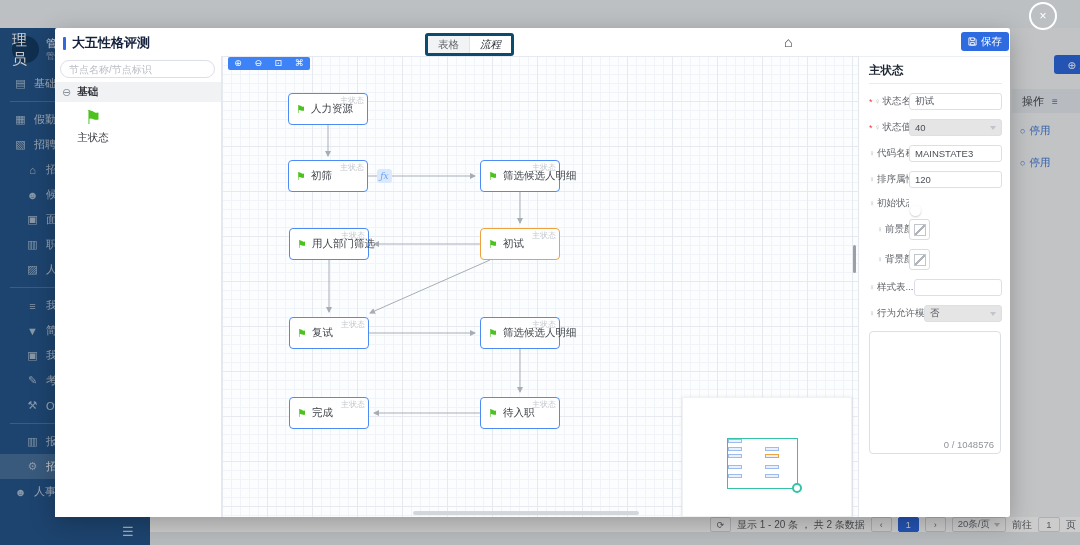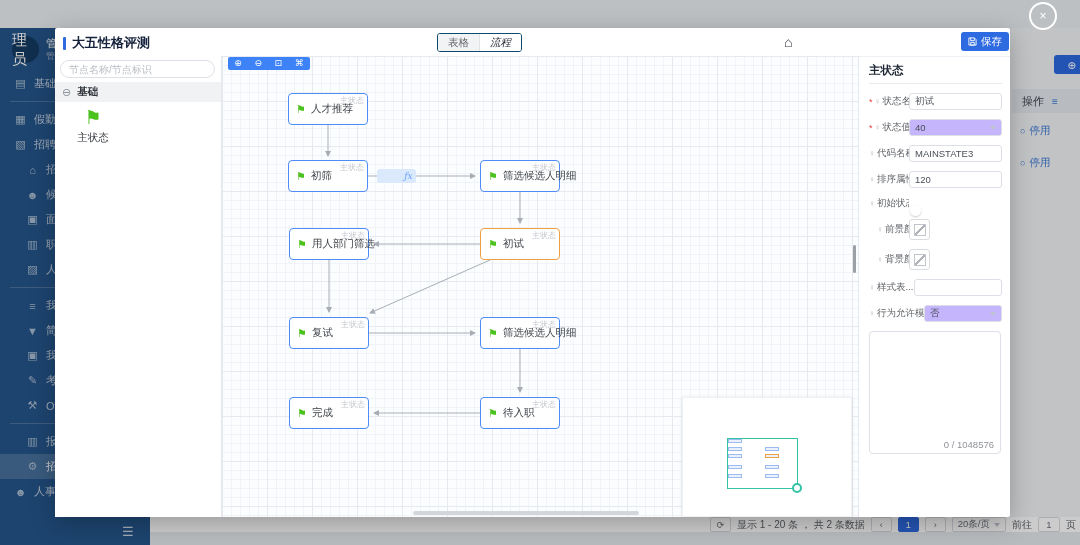--- a/index.html
+++ b/index.html
@@ -57,21 +57,21 @@
   
   #dialog-close{position:absolute;left:1029px;top:2px;width:24px;height:24px;border:2px solid #fff;border-radius:50%;
     color:#fff;z-index:30;display:flex;align-items:center;justify-content:center;font-size:12px;line-height:1;cursor:pointer;}
 
   
   #modal{position:absolute;left:55px;top:28px;width:955px;height:489px;background:#fff;z-index:20;
     box-shadow:0 6px 24px rgba(0,0,0,.25);border-radius:2px;}
   #modal-header{position:relative;height:28px;border-bottom:1px solid #eceff3;}
   #modal-title{position:absolute;left:8px;top:6px;display:flex;align-items:center;font-size:13px;font-weight:bold;color:#17233d;}
   #modal-title .tbar{width:3px;height:13px;background:#2e6ae0;margin-right:6px;border-radius:1px;}
-  #view-toggle{position:absolute;left:382px;top:5px;display:flex;border:1px solid #0c4a6e;border-radius:3px;overflow:hidden;}
+  #view-toggle{position:absolute;left:370px;top:5px;display:flex;border:3px solid #0c4a6e;border-radius:3px;overflow:hidden;}
   .vt-seg{width:41px;height:17px;line-height:17px;text-align:center;font-size:10.5px;color:#5f6368;background:#f2f3f5;}
   .vt-seg.active{background:#fff;color:#2b3038;border-left:1px solid #e0e3e8;font-style:italic;}
   #home-ico{position:absolute;left:729px;top:6px;font-size:14px;color:#30343b;}
   #save-btn{position:absolute;left:906px;top:4px;width:48px;height:19px;background:#2e6ae0;border-radius:3px;color:#fff;
     font-size:10.5px;display:flex;align-items:center;justify-content:center;gap:4px;}
   #save-btn svg{display:block;}
 
   #modal-body{position:absolute;left:0;top:28px;width:955px;height:461px;display:flex;}
 
   
@@ -99,42 +99,42 @@
     display:flex;align-items:center;justify-content:space-around;z-index:5;}
   #flow-toolbar span{color:#fff;font-size:9px;line-height:1;}
   #edge-svg{position:absolute;left:0;top:0;width:636px;height:461px;z-index:1;}
   .flow-node{position:absolute;width:80px;height:32px;background:#fff;border:1.5px solid #4e8cf5;border-radius:4px;
     box-sizing:border-box;z-index:2;display:flex;align-items:center;padding-left:7px;}
   .flow-node.selected{border-color:#eda23f;}
   .flow-node .nflag{font-size:11px;color:#4cc21f;line-height:1;margin-right:5px;}
   .flow-node .nname{font-size:10.5px;color:#3a3f45;white-space:nowrap;}
   .flow-node .ntag{position:absolute;top:1px;right:3px;font-size:8px;color:#c3c7cd;}
   #fx-badge{position:absolute;left:155px;top:113px;width:15px;height:14px;background:#dbe9fd;border-radius:3px;z-index:3;
-    display:flex;align-items:center;justify-content:center;font-size:9px;color:#6aa1ff;font-style:italic;font-family:"DejaVu Serif",serif;padding-left:24px;}
+    display:flex;align-items:center;justify-content:center;font-size:9px;color:#6aa1ff;font-style:italic;font-family:"DejaVu Serif",serif;}
   #minimap{position:absolute;left:460px;top:341px;width:170px;height:120px;background:#fff;z-index:4;
     box-shadow:0 0 4px rgba(0,0,0,.08);border:1px solid #f0f1f3;box-sizing:border-box;}
   #mini-viewport{position:absolute;left:44px;top:40px;width:71px;height:51px;border:1.5px solid #34c3a5;box-sizing:border-box;}
   .mini-node{position:absolute;border:1px solid #9cbcf0;background:#eaf1fc;box-sizing:border-box;}
   .mini-node.selected{border-color:#eda23f;}
   #mini-handle{position:absolute;left:109px;top:85px;width:10px;height:10px;border-radius:50%;background:#fff;border:2px solid #34c3a5;box-sizing:border-box;}
   #h-scrollbar{position:absolute;left:191px;top:455px;width:226px;height:4px;border-radius:2px;background:#d3d6db;z-index:5;}
   #v-scrollbar{position:absolute;left:631px;top:189px;width:3px;height:28px;border-radius:2px;background:#9aa0a6;z-index:5;}
 
   
   #props{position:relative;width:152px;height:461px;border-left:1px solid #e4e7ed;box-sizing:border-box;
     padding:0 8px 0 10px;overflow:hidden;}
   .sec-title{font-size:11.5px;font-weight:bold;color:#1d2733;padding:7px 0 5px 0;border-bottom:1px solid #e8ebf0;margin-bottom:9px;}
   .frow{display:flex;align-items:center;margin-bottom:9px;}
   .flabel{flex:1;font-size:9.5px;color:#5f6368;white-space:nowrap;overflow:hidden;display:flex;align-items:center;gap:2px;}
   .freq{color:#f23c3c;font-size:9px;}
   .fhint{color:#b0b3b8;font-size:8px;}
   .finput{width:93px;height:17px;border:1px solid #dcdfe6;border-radius:3px;box-sizing:border-box;font-size:9.5px;color:#4a4f57;
     padding:0 5px;outline:none;background:#fff;}
   .fselect{width:93px;height:17px;border:1px solid #dcdfe6;border-radius:3px;box-sizing:border-box;display:flex;align-items:center;
-    justify-content:space-between;padding:0 5px;font-size:9.5px;color:#4a4f57;background:#c4b5fd;}
+    justify-content:space-between;padding:0 5px;font-size:9.5px;color:#4a4f57;background:#e5e5e5;}
   .fselect.narrow{width:78px;}
   .caret{width:0;height:0;border-left:3px solid transparent;border-right:3px solid transparent;border-top:4px solid #c0c4cc;}
   .toggle{width:26px;height:13px;border-radius:7px;background:#dfe3e8;position:relative;}
   .toggle .knob{position:absolute;left:1px;top:1px;width:11px;height:11px;border-radius:50%;background:#fff;box-shadow:0 1px 2px rgba(0,0,0,.2);}
   .colorbtn{width:19px;height:19px;border:1px solid #d9dce1;border-radius:3px;background:#fff;display:flex;align-items:center;justify-content:center;}
   .colorbtn .swatch{width:10px;height:10px;border:1px solid #c2c6cc;
     background:linear-gradient(135deg,#fff 44%,#aeb3ba 44%,#aeb3ba 56%,#fff 56%);}
   #tagset-box{position:relative;width:132px;height:123px;border:1px solid #dcdfe6;border-radius:4px;box-sizing:border-box;background:#fff;}
   #tagset-counter{position:absolute;right:6px;bottom:3px;font-size:9.5px;color:#909399;}
 </style>
@@ -337,21 +337,21 @@
             <polyline points="107,204 107,256" fill="none" stroke="#a8adb5" stroke-width="1" marker-end="url(#arr)"></polyline>
             <polyline points="268,204 148,257" fill="none" stroke="#a8adb5" stroke-width="1" marker-end="url(#arr)"></polyline>
             <polyline points="147,277 253,277" fill="none" stroke="#a8adb5" stroke-width="1" marker-end="url(#arr)"></polyline>
             <polyline points="298,293 298,336" fill="none" stroke="#a8adb5" stroke-width="1" marker-end="url(#arr)"></polyline>
             <polyline points="258,357 152,357" fill="none" stroke="#a8adb5" stroke-width="1" marker-end="url(#arr)"></polyline>
           </svg>
         <div id="fx-badge">ƒx</div>
         <div id="nodes-layer">
             <div class="flow-node" style="left: 66px; top: 37px;">
               <span class="nflag">⚑</span>
-              <span class="nname">人才推荐</span>
+              <span class="nname">人力资源</span>
               <span class="ntag">主状态</span>
             </div>
             <div class="flow-node" style="left: 66px; top: 104px;">
               <span class="nflag">⚑</span>
               <span class="nname">初筛</span>
               <span class="ntag">主状态</span>
             </div>
             <div class="flow-node" style="left: 258px; top: 104px;">
               <span class="nflag">⚑</span>
               <span class="nname">筛选候选人明细</span>

